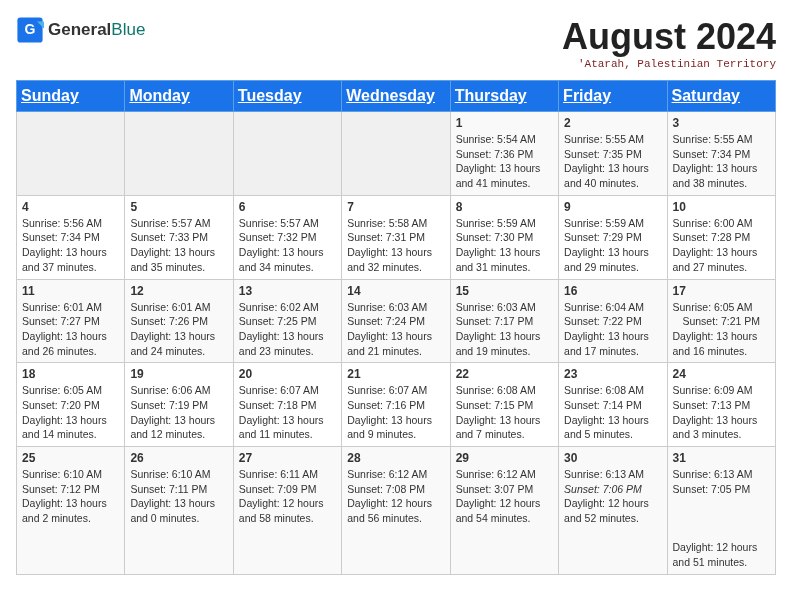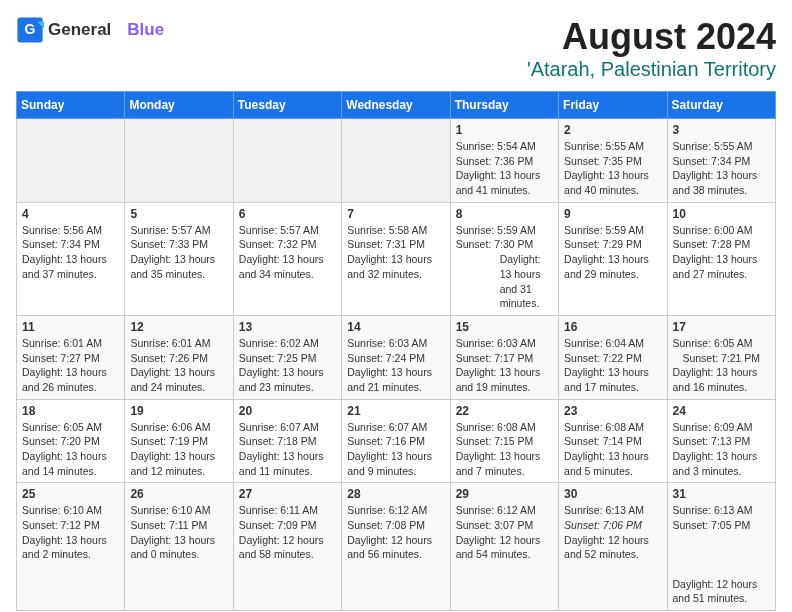--- a/index.html
+++ b/index.html
@@ -27,36 +27,38 @@
     }
     .title-block {
       text-align: right;
     }
     .title-block h1 {
       font-size: 36px;
       font-weight: bold;
       color: #222;
     }
     .title-block h2 {
-      font-size: 20px;
+      font-size: 11px;
       font-weight: normal;
-      color: #0f766e;
+      color: #7f1d1d;
+      font-family: Liberation Mono, monospace;
     }
     .calendar {
       width: 100%;
       border-collapse: collapse;
     }
     .calendar thead tr th {
       background-color: #1a73e8;
       color: #fff;
-      font-size: 12px;
+      font-size: 16px;
       font-weight: bold;
       padding: 6px 4px;
       text-align: left;
       border: 1px solid #5a9fe8;
+      text-decoration: underline;
     }
     .calendar tbody tr td {
       border: 1px solid #ccc;
       vertical-align: top;
       padding: 4px 5px;
       font-size: 10.5px;
       color: #333;
       width: 108px;
       min-height: 80px;
       background: #fff;
@@ -81,21 +83,21 @@
 <body>
 
 <div class="header">
   <div class="logo">
     <svg class="logo-icon" viewBox="0 0 40 40">
       <rect x="2" y="2" width="36" height="36" rx="4" fill="#1a73e8"></rect>
       <text x="20" y="26" text-anchor="middle" fill="white" font-size="20" font-weight="bold">G</text>
       <polygon points="30,8 40,8 40,18" fill="#4db6e8"></polygon>
     </svg>
     <div>
-      <span style="font-size:17px;font-weight:bold;color:#333;">General</span><span style="font-size:17px;font-weight:bold;color:#8b5cf6;padding-left:16px;">Blue</span>
+      <span style="font-size:17px;font-weight:bold;color:#333;">General</span><span style="font-size:17px;font-weight:normal;color:#0f766e;">Blue</span>
     </div>
   </div>
   <div class="title-block">
     <h1>August 2024</h1>
     <h2>'Atarah, Palestinian Territory</h2>
   </div>
 </div>
 
 <table class="calendar">
   <thead>
@@ -156,21 +158,21 @@
         <td>
           <span class="day-number">7</span>
           <div style="line-height: 1.4;">Sunrise: 5:58 AM</div>
           <div style="line-height: 1.4;">Sunset: 7:31 PM</div>
           <div style="line-height: 1.4;">Daylight: 13 hours and 32 minutes.</div>
         </td>
         <td>
           <span class="day-number">8</span>
           <div style="line-height: 1.4;">Sunrise: 5:59 AM</div>
           <div style="line-height: 1.4;">Sunset: 7:30 PM</div>
-          <div style="line-height: 1.4; margin-left: 44px;">Daylight: 13 hours and 31 minutes.</div>
+          <div style="line-height: 1.4;">Daylight: 13 hours and 31 minutes.</div>
         </td>
         <td>
           <span class="day-number">9</span>
           <div style="line-height: 1.4;">Sunrise: 5:59 AM</div>
           <div style="line-height: 1.4;">Sunset: 7:29 PM</div>
           <div style="line-height: 1.4;">Daylight: 13 hours and 29 minutes.</div>
         </td>
         <td>
           <span class="day-number">10</span>
           <div style="line-height: 1.4;">Sunrise: 6:00 AM</div>

